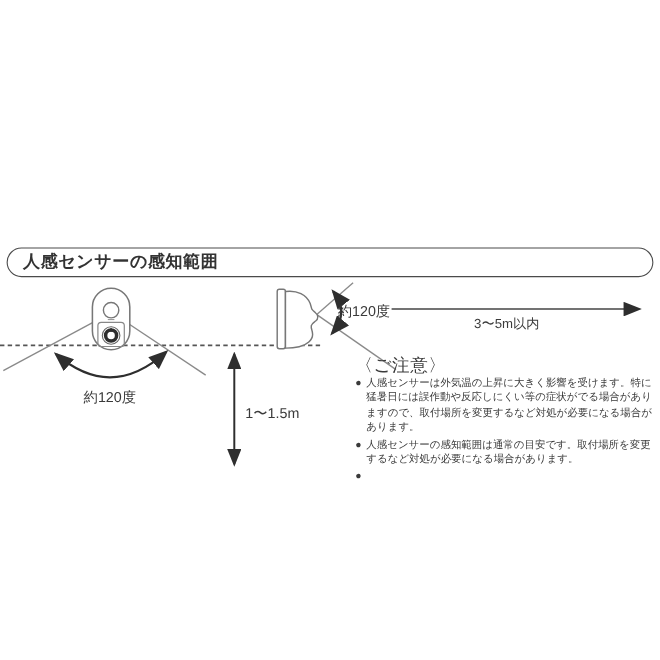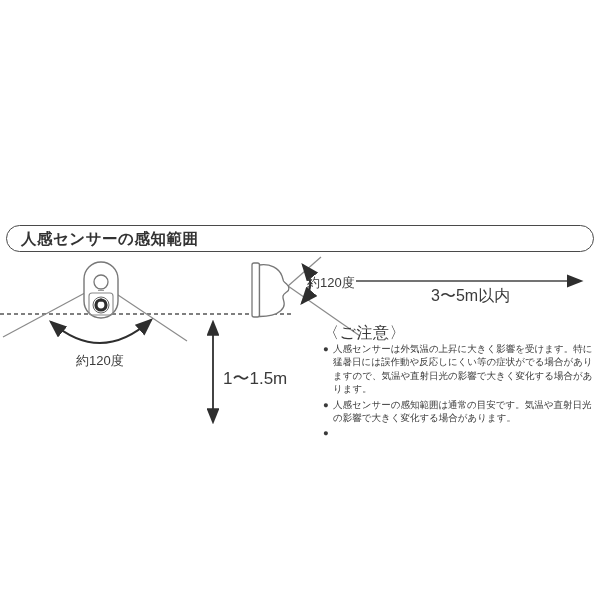--- a/index.html
+++ b/index.html
@@ -32,22 +32,22 @@
   .diagram-svg{
     position:absolute;left:0;top:0;
   }
   .lbl{
     position:absolute;
     color:#3a3a3a;
     white-space:nowrap;
   }
   .lbl-angle-front{left:76px;top:328px;font-size:13px;}
   .lbl-angle-side{left:307px;top:250px;font-size:13px;}
-  .lbl-distance{left:431px;top:262px;font-size:16px;}
-  .lbl-height{left:223px;top:343px;font-size:17px;}
+  .lbl-distance{left:431px;top:262px;font-size:12px;}
+  .lbl-height{left:223px;top:343px;font-size:13px;}
   .notes{
     position:absolute;
     left:323px;top:302px;
     width:273px;
     font-size:9.5px;
     line-height:13.4px;
     color:#3a3a3a;
   }
   .notes-heading{
     font-size:16px;
@@ -133,25 +133,25 @@
 
   <div class="lbl lbl-distance">3〜5m以内</div>
 
   <div class="lbl lbl-height">1〜1.5m</div>
 
   <div class="notes">
     <div class="notes-heading">〈ご注意〉</div>
     <ul class="notes-list">
       <li class="notes-item">
         <span class="bullet">●</span>
-        <span>人感センサーは外気温の上昇に大きく影響を受けます。特に猛暑日には誤作動や反応しにくい等の症状がでる場合がありますので、気温や直射日光の影響で大きく変化する場合があります。</span>
+        <span>人感センサーは外気温の上昇に大きく影響を受けます。特に猛暑日には誤作動や反応しにくい等の症状がでる場合がありますので、取付場所を変更するなど対処が必要になる場合があります。</span>
       </li>
       <li class="notes-item">
         <span class="bullet">●</span>
-        <span>人感センサーの感知範囲は通常の目安です。気温や直射日光の影響で大きく変化する場合があります。</span>
+        <span>人感センサーの感知範囲は通常の目安です。取付場所を変更するなど対処が必要になる場合があります。</span>
       </li>
       <li class="notes-item">
         <span class="bullet">●</span>
       </li>
     </ul>
   </div>
 
 </div>
 
 </body></html>

